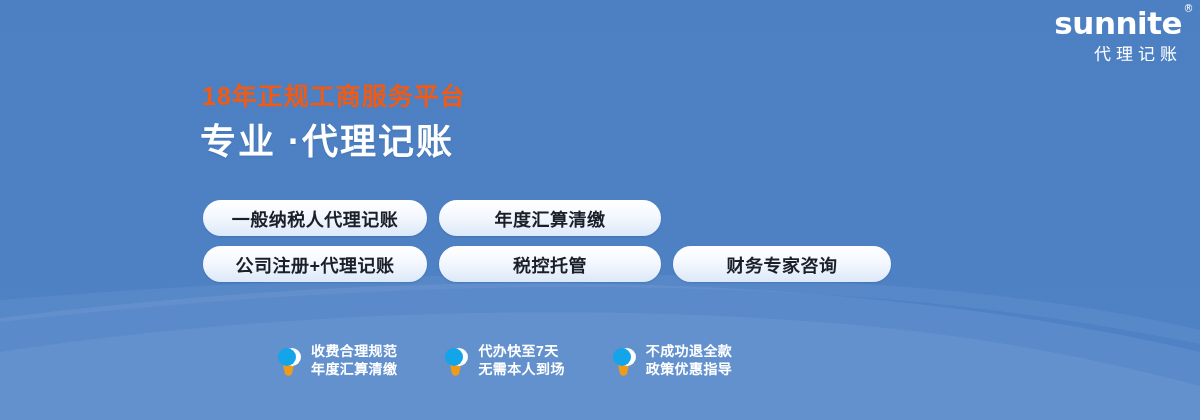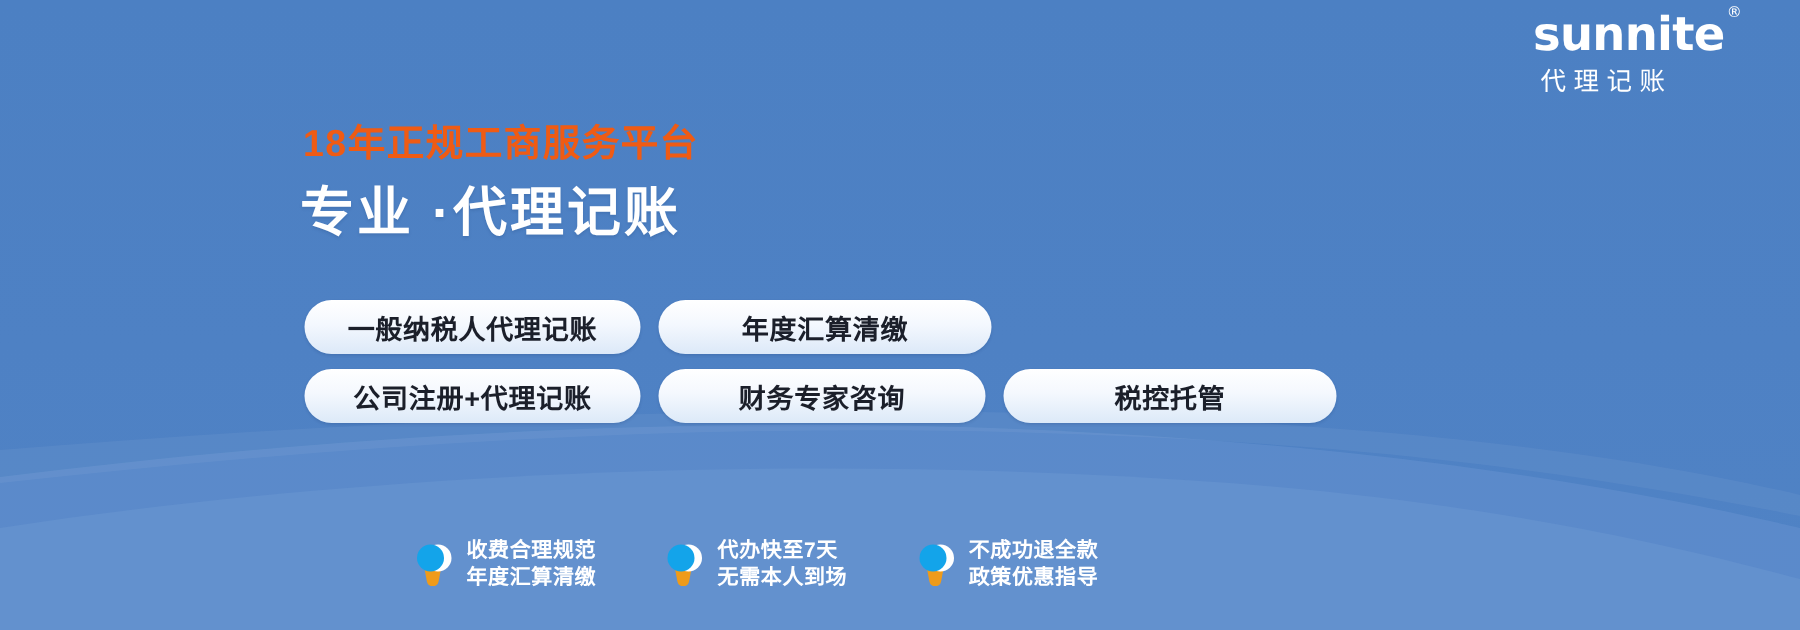--- a/index.html
+++ b/index.html
@@ -27,21 +27,21 @@
     pointer-events: none;
   }
   .bg-waves svg { display: block; width: 100%; height: 100%; }
 
   
   .logo {
     position: absolute;
     top: 8px;
     right: 18px;
     width: 160px;
-    text-align: left;
+    text-align: right;
     line-height: 1;
   }
   .logo-mark {
     position: relative;
     display: inline-block;
     color: #ffffff;
     font-family: "DejaVu Sans", sans-serif;
     font-size: 31px;
     font-weight: 700;
     letter-spacing: -0.5px;
@@ -117,21 +117,21 @@
     box-shadow: 0 1px 2px rgba(20,50,100,.18);
   }
   .pill.w1 { width: 224px; }
   .pill.w2 { width: 218px; }
   .pill.w3 { width: 222px; }
 
   
   .features {
     position: absolute;
     left: 276px;
-    top: 357px;
+    top: 342px;
     display: flex;
     align-items: flex-start;
   }
   .feature {
     display: flex;
     align-items: center;
     margin-right: 46px;
   }
   .feature:last-child { margin-right: 0; }
   .feature-icon {
@@ -177,22 +177,22 @@
     <div class="title">专业 ·代理记账</div>
   </div>
 
   <div class="pill-rows">
     <div class="pill-row">
       <div class="pill w1">一般纳税人代理记账</div>
       <div class="pill w3">年度汇算清缴</div>
     </div>
     <div class="pill-row">
       <div class="pill w1">公司注册+代理记账</div>
+      <div class="pill w3">税控托管</div>
       <div class="pill w2">财务专家咨询</div>
-      <div class="pill w3">税控托管</div>
     </div>
   </div>
 
   <div class="features">
 
     <div class="feature">
       <div class="feature-icon">
         <svg width="26" height="34" viewBox="0 0 26 34" xmlns="http://www.w3.org/2000/svg">
           <path d="M7 20 h10 a1 1 0 0 1 1 1.2 l-1.6 8.4 a4 4 0 0 1 -7.8 0 l-1.6 -8.4 a1 1 0 0 1 1 -1.2 z" fill="#ef9b1a"></path>
           <circle cx="16" cy="14" r="9" fill="#ffffff"></circle>

